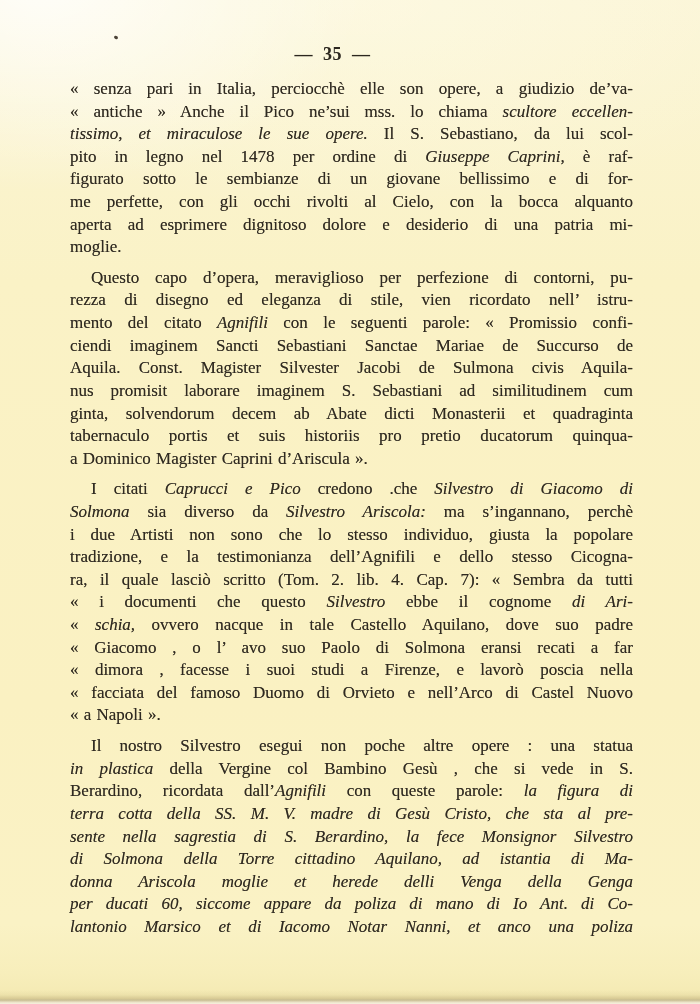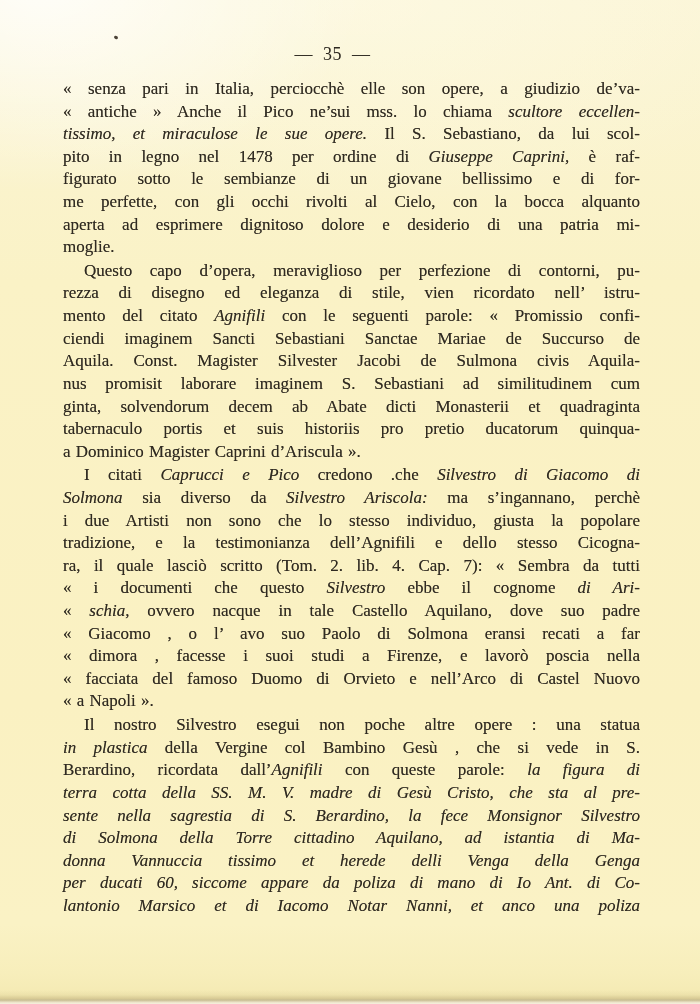--- a/index.html
+++ b/index.html
@@ -50,33 +50,33 @@
     top: 44px;
     width: 579px;
     color: #2f2a21;
   }
   .page-header {
     position: relative;
     left: -19px;
     width: 100%;
     text-align: center;
     font-size: 18px;
-    font-weight: 400;
+    font-weight: 700;
     letter-spacing: 0.5px;
     word-spacing: 5px;
     height: 24px;
     margin-bottom: 10px;
     color: #2c271f;
   }
   .text-block {
     font-size: 17px;
     line-height: 22.62px;
     text-shadow: 0 0 0.45px rgba(47,42,33,0.55);
   }
-  .paragraph { margin: 1px; }
+  .paragraph { margin: 8px; }
   .line {
     height: 22.62px;
     text-align: justify;
     text-align-last: justify;
     word-spacing: 1px;
   }
   .line.first { padding-left: 21px; }
   .line.last  { text-align-last: left; }
   .line .it   { font-style: italic; }
 </style>
@@ -122,20 +122,20 @@
           <div class="line"><span class="">« facciata del famoso Duomo di Orvieto e nell’Arco di Castel Nuovo</span></div>
           <div class="line last"><span class="">« a Napoli ».</span></div>
         </div>
         <div class="paragraph">
           <div class="line first"><span class="">Il nostro Silvestro esegui non poche altre opere : una statua</span></div>
           <div class="line"><span class="it">in plastica</span><span class=""> della Vergine col Bambino Gesù , che si vede in S.</span></div>
           <div class="line"><span class="">Berardino, ricordata dall’</span><span class="it">Agnifili</span><span class=""> con queste parole: </span><span class="it">la figura di</span></div>
           <div class="line"><span class="it">terra cotta della SS. M. V. madre di Gesù Cristo, che sta al pre-</span></div>
           <div class="line"><span class="it">sente nella sagrestia di S. Berardino, la fece Monsignor Silvestro</span></div>
           <div class="line"><span class="it">di Solmona della Torre cittadino Aquilano, ad istantia di Ma-</span></div>
-          <div class="line"><span class="it">donna Vannuccia tissimo et herede delli Venga della Genga</span></div>
+          <div class="line"><span class="it">donna Ariscola moglie et herede delli Venga della Genga</span></div>
           <div class="line"><span class="it">per ducati 60, siccome appare da poliza di mano di Io Ant. di Co-</span></div>
           <div class="line"><span class="it">lantonio Marsico et di Iacomo Notar Nanni, et anco una poliza</span></div>
         </div>
       </div>
   </div>
   <div class="bottom-edge"></div>
 </div>
 
 </body></html>

